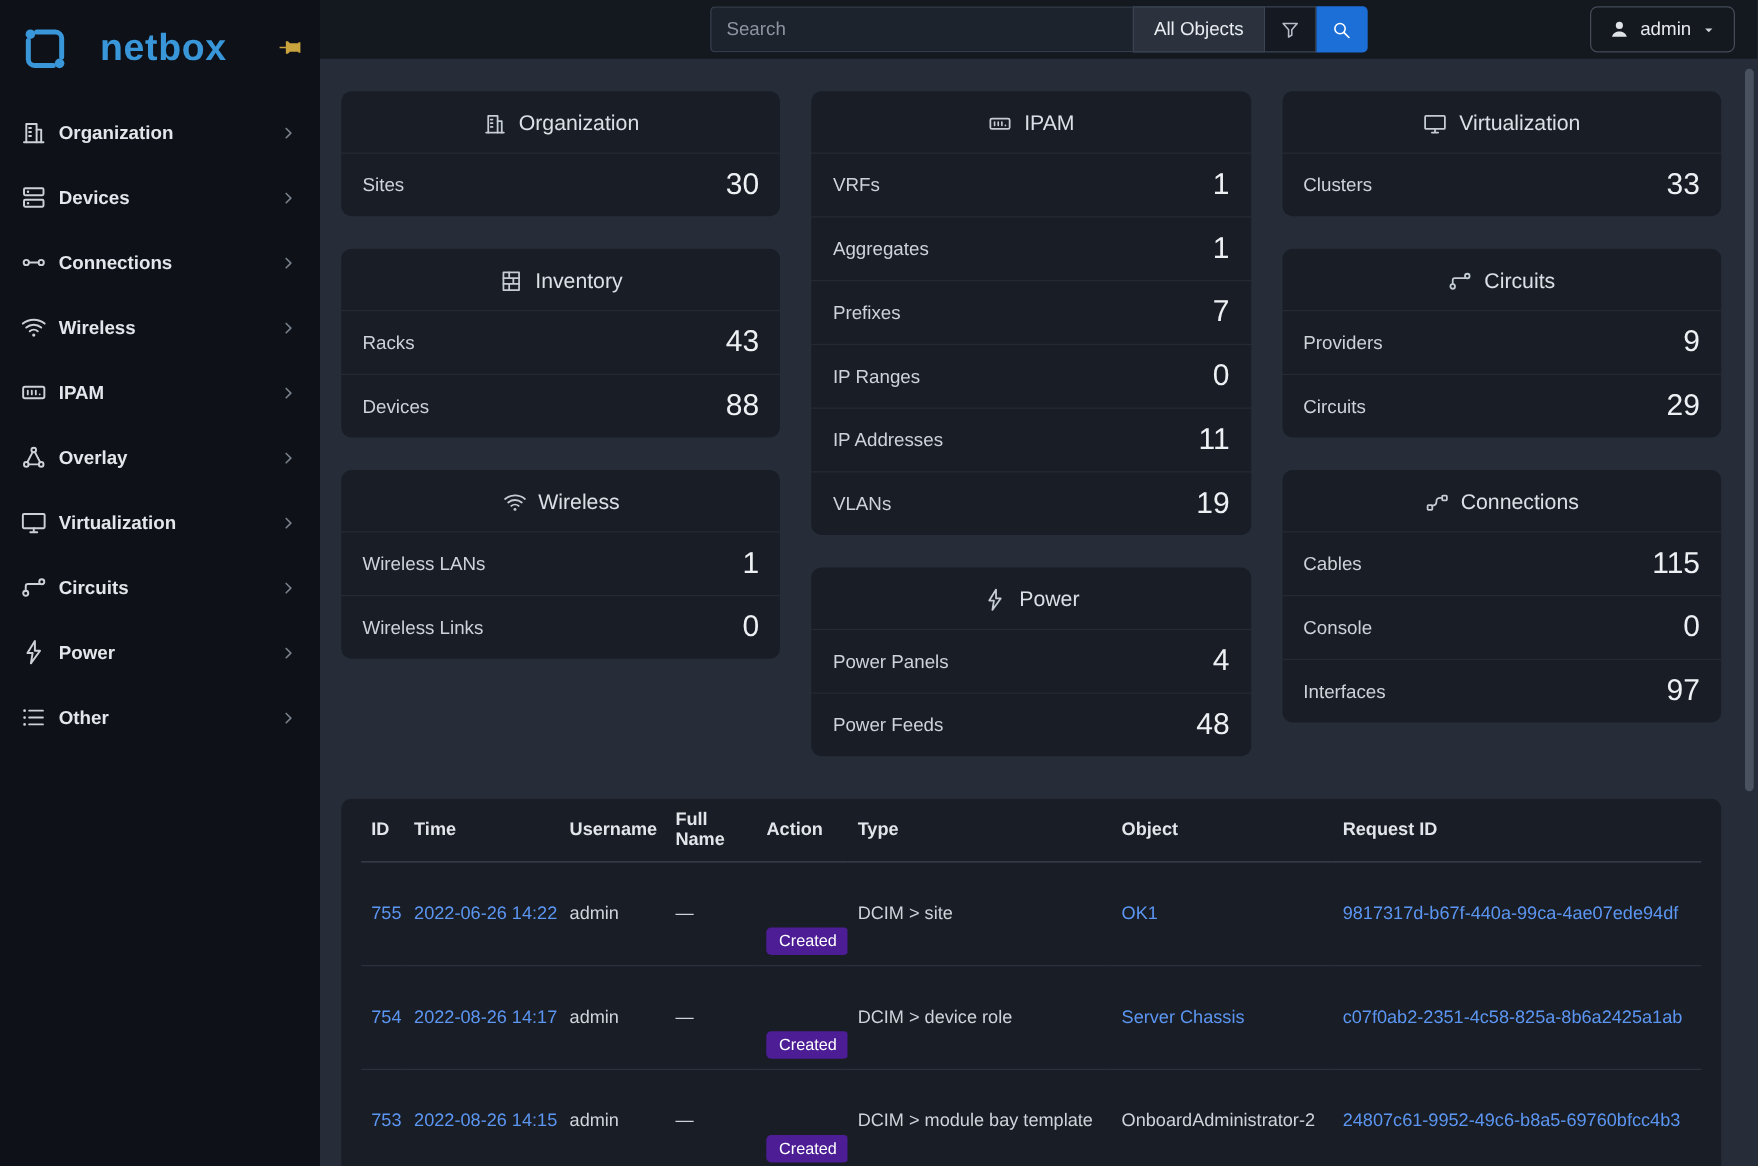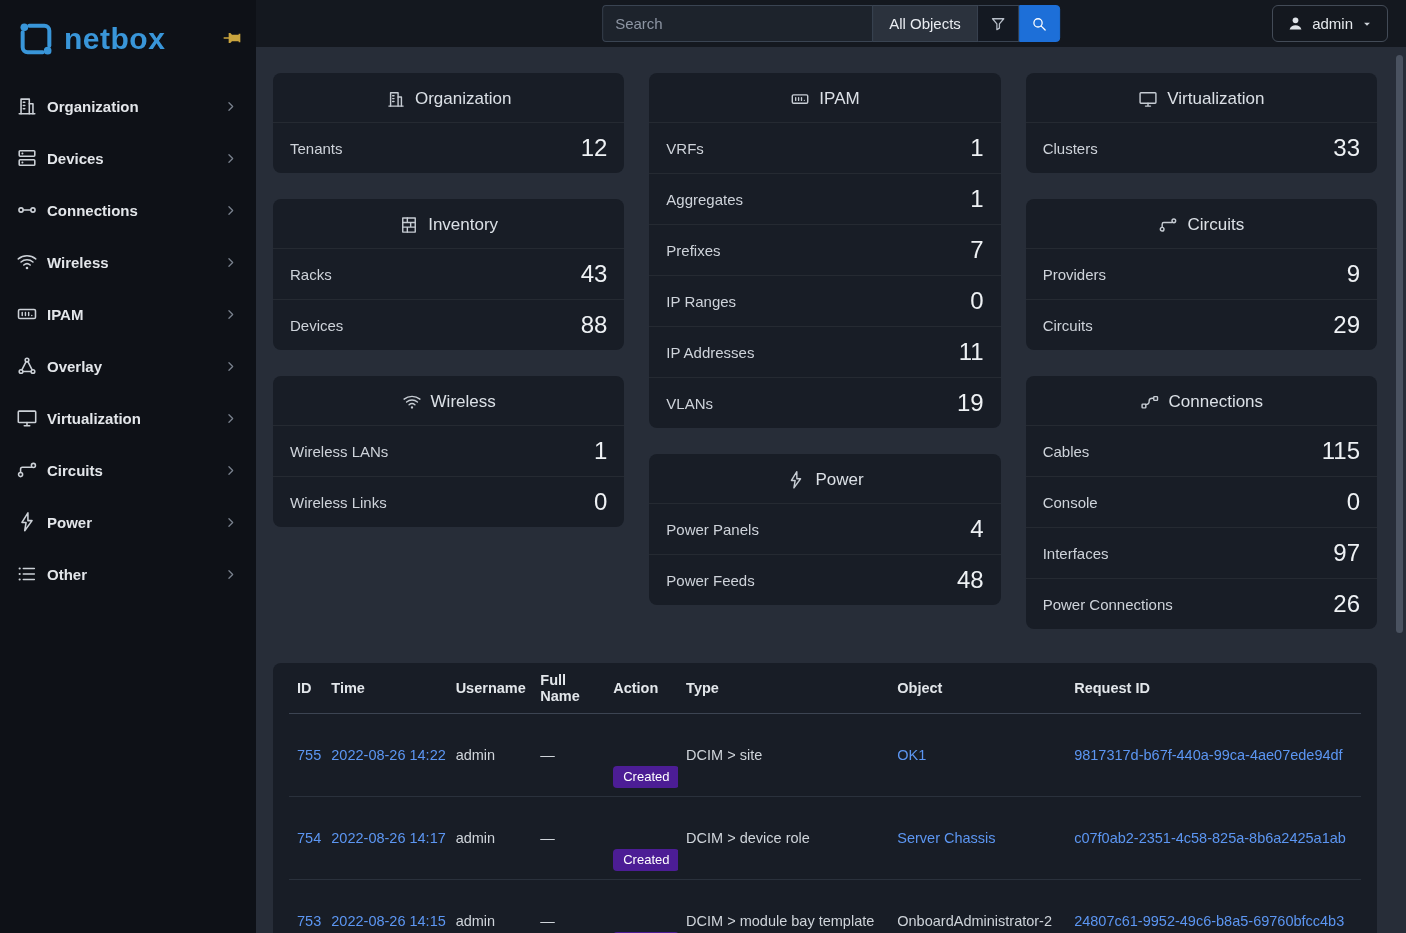--- a/index.html
+++ b/index.html
@@ -11,21 +11,21 @@
     position: relative;
   }
   svg.ic { fill: none; stroke: currentColor; stroke-width: 1.7; stroke-linecap: round; stroke-linejoin: round; display: inline-block; vertical-align: middle; }
 
   
   .sidebar {
     position: absolute; left: 0; top: 0; bottom: 0; width: 256px;
     background: #0e1117; z-index: 3;
   }
   .brand-row { position: relative; height: 78px; display: flex; align-items: center; padding: 0 16px; }
-  .brand { display: flex; align-items: center; gap: 8px; color: #3996d9; cursor: pointer; }
+  .brand { display: flex; align-items: center; gap: 24px; color: #3996d9; cursor: pointer; }
   .brand .logo-ic { width: 40px; height: 40px; }
   .brand .brand-text { font-size: 30px; font-weight: 600; letter-spacing: .5px; }
   .pin-btn { position: absolute; right: 14px; top: 28px; width: 20px; height: 20px; color: #c9a43e; cursor: pointer; }
   .pin-btn svg { width: 20px; height: 20px; }
 
   .nav { margin-top: 2px; }
   .nav-item {
     display: flex; align-items: center; height: 52px; padding: 0 18px 0 16px;
     cursor: pointer; color: #e3e6ea;
   }
@@ -33,21 +33,21 @@
   .nav-item .nav-label { font-size: 15px; font-weight: 700; }
   .nav-item .chev { margin-left: auto; width: 15px; height: 15px; color: #79818d; }
 
   
   .topbar {
     position: absolute; left: 256px; right: 0; top: 0; height: 47px;
     background: #14181f; z-index: 2;
   }
   .search-group { position: absolute; left: 50%; transform: translateX(-50%); top: 5px; height: 37px; display: flex; }
   .search-input {
-    width: 270px; height: 37px; background: #1d232c; border: 1px solid #3a4452;
+    width: 338px; height: 37px; background: #1d232c; border: 1px solid #3a4452;
     border-right: none; border-radius: 4px 0 0 4px; color: #e6e9ed; font-size: 15px;
     padding: 0 12px; outline: none; font-family: inherit;
   }
   .search-input::placeholder { color: #8d95a3; }
   .scope-btn {
     height: 37px; padding: 0 16px; background: #2b323d; border: 1px solid #3a4452;
     color: #e9ecf1; font-size: 15px; cursor: pointer; font-family: inherit;
   }
   .filter-btn {
     width: 41px; height: 37px; background: #141922; border: 1px solid #3a4452; border-left: none;
@@ -339,22 +339,22 @@
 
     <div class="gcol">
       <section class="card">
         <header class="card-h">
           <svg class="ic c-ic">
               <use href="#i-building"></use>
             </svg>
           <span>Organization</span>
         </header>
         <div class="crow">
-          <span class="lbl">Tenants</span>
-          <span class="val">12</span>
+          <span class="lbl">Sites</span>
+          <span class="val">30</span>
         </div>
       </section>
 
       <section class="card">
         <header class="card-h">
           <svg class="ic c-ic">
               <use href="#i-shelf"></use>
             </svg>
           <span>Inventory</span>
         </header>
@@ -480,24 +480,20 @@
           <span class="lbl">Cables</span>
           <span class="val">115</span>
         </div>
         <div class="crow">
           <span class="lbl">Console</span>
           <span class="val">0</span>
         </div>
         <div class="crow">
           <span class="lbl">Interfaces</span>
           <span class="val">97</span>
-        </div>
-        <div class="crow">
-          <span class="lbl">Power Connections</span>
-          <span class="val">26</span>
         </div>
       </section>
     </div>
   </div>
 
   <section class="card changelog">
     <table>
       <colgroup>
         <col style="width:3.2%">
           <col style="width:11.6%">
@@ -516,21 +512,21 @@
           <th>Full Name</th>
           <th>Action</th>
           <th>Type</th>
           <th>Object</th>
           <th>Request ID</th>
         </tr>
       </thead>
       <tbody>
         <tr>
           <td><a class="lnk">755</a></td>
-          <td><a class="lnk">2022-08-26 14:22</a></td>
+          <td><a class="lnk">2022-06-26 14:22</a></td>
           <td><span>admin</span></td>
           <td><span>—</span></td>
           <td><span class="badge">Created</span></td>
           <td><span>DCIM &gt; site</span></td>
           <td><a class="lnk">OK1</a></td>
           <td><a class="lnk">9817317d-b67f-440a-99ca-4ae07ede94df</a></td>
         </tr>
         <tr>
           <td><a class="lnk">754</a></td>
           <td><a class="lnk">2022-08-26 14:17</a></td>

